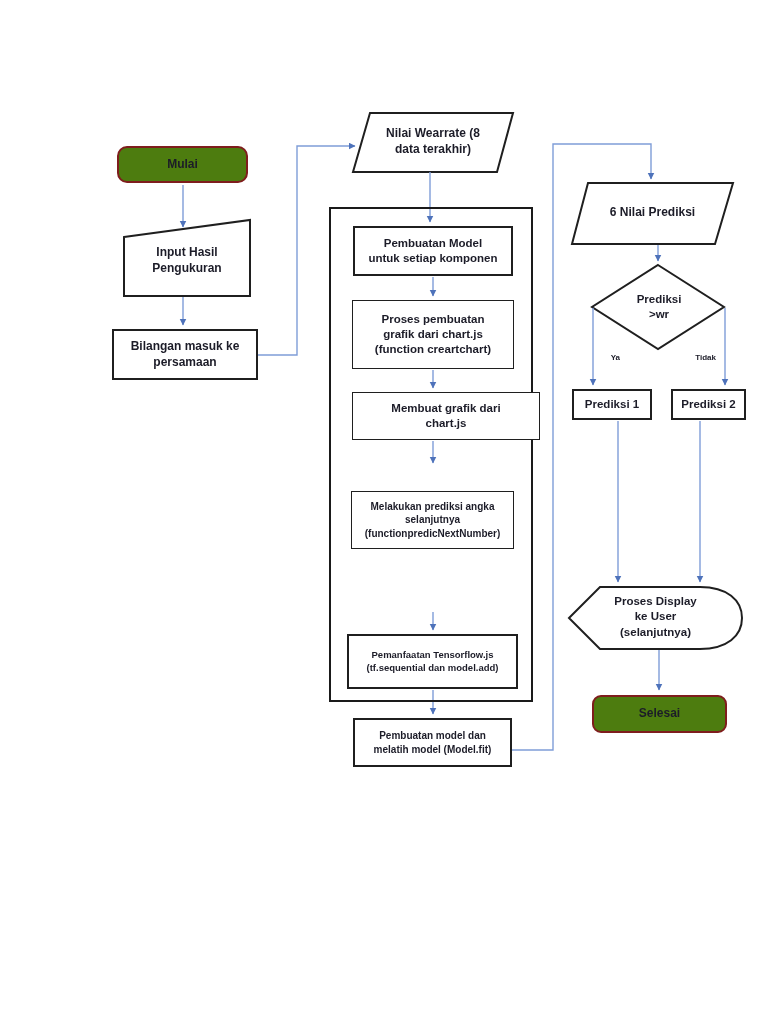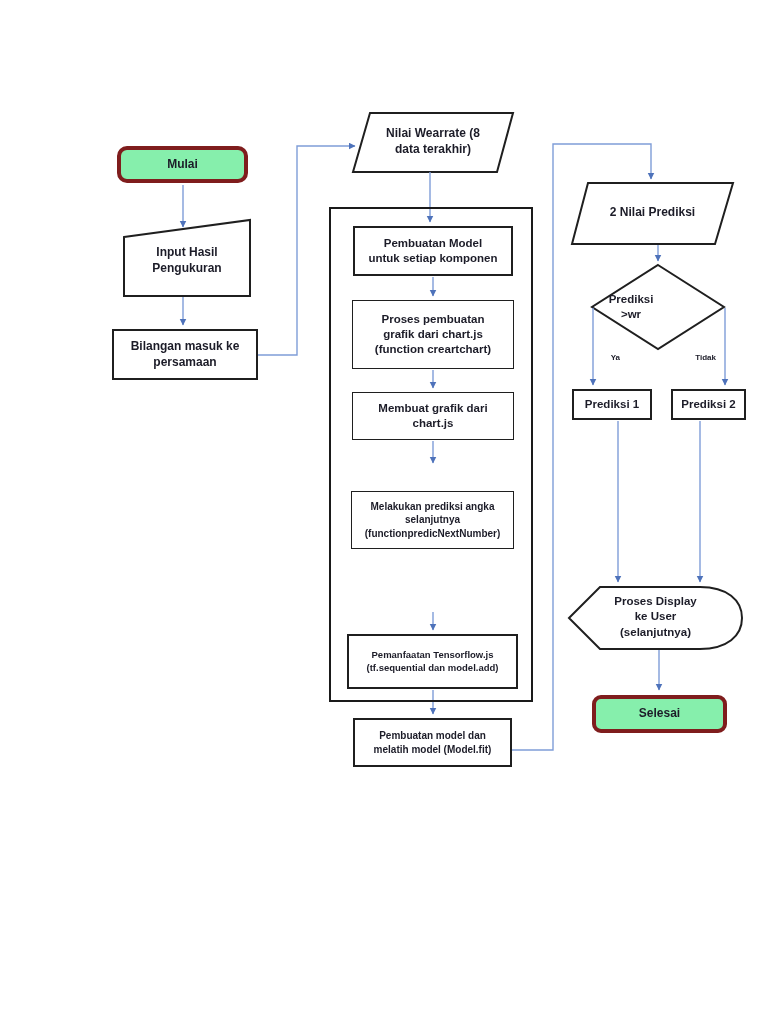--- a/index.html
+++ b/index.html
@@ -17,21 +17,21 @@
   .node{
     position:absolute;
     display:flex;align-items:center;justify-content:center;
     text-align:center;
     color:#1c1c28;font-weight:bold;
     box-sizing:border-box;
   }
   .node span{white-space:pre-line;line-height:1.32;}
   .rect{background:#ffffff;border:2px solid #1f1f1f;}
   .thin{border-width:1.5px;}
-  .round{background:#86efac;border:4px solid #7f1d1d;border-radius:10px;}
+  .round{background:#4d7c0f;border:2px solid #7f1d1d;border-radius:10px;}
   .container-box{
     position:absolute;background:transparent;
     border:2.5px solid #1a1a1a;box-sizing:border-box;
   }
   .f12{font-size:12px;}
   .f11{font-size:11.5px;}
   .f10{font-size:10px;}
   .f9{font-size:9.5px;}
   .f8{font-size:8px;justify-content:flex-end;}
   .freefloat{background:transparent;border:none;}
@@ -98,21 +98,21 @@
     <span>Pembuatan Model
 untuk setiap komponen</span>
   </div>
 
   <div class="node rect thin f11" style="left:352px;top:300px;width:162px;height:69px;">
     <span>Proses pembuatan
 grafik dari chart.js
 (function creartchart)</span>
   </div>
 
-  <div class="node rect thin f11" style="left:352px;top:392px;width:162px;height:48px;">
+  <div class="node rect thin f11" style="left:352px;top:392px;width:188px;height:48px;">
     <span>Membuat grafik dari
 chart.js</span>
   </div>
 
   <div class="node rect thin f10" style="left:351px;top:467px;width:163px;height:58px;margin-top:24px;">
     <span>Melakukan prediksi angka
 selanjutnya
 (functionpredicNextNumber)</span>
   </div>
 
@@ -121,24 +121,24 @@
     <span>Pemanfaatan Tensorflow.js
 (tf.sequential dan model.add)</span>
   </div>
 
   <div class="node rect f10" style="left:353px;top:718px;width:159px;height:49px;">
     <span>Pembuatan model dan
 melatih model (Model.fit)</span>
   </div>
 
   <div class="node freefloat f12" style="left:580px;top:188px;width:145px;height:50px;">
-    <span>2 Nilai Prediksi</span>
+    <span>6 Nilai Prediksi</span>
   </div>
 
-  <div class="node freefloat f11" style="left:572px;top:284px;width:118px;height:46px;text-align:center;">
+  <div class="node freefloat f11" style="left:600px;top:284px;width:118px;height:46px;text-align:center;">
     <span>Prediksi
 &gt;wr</span>
   </div>
 
   <div class="node freefloat f8" style="left:598px;top:352px;width:22px;height:12px;">
     <span>Ya</span>
   </div>
   <div class="node freefloat f8" style="left:684px;top:352px;width:32px;height:12px;">
     <span>Tidak</span>
   </div>

